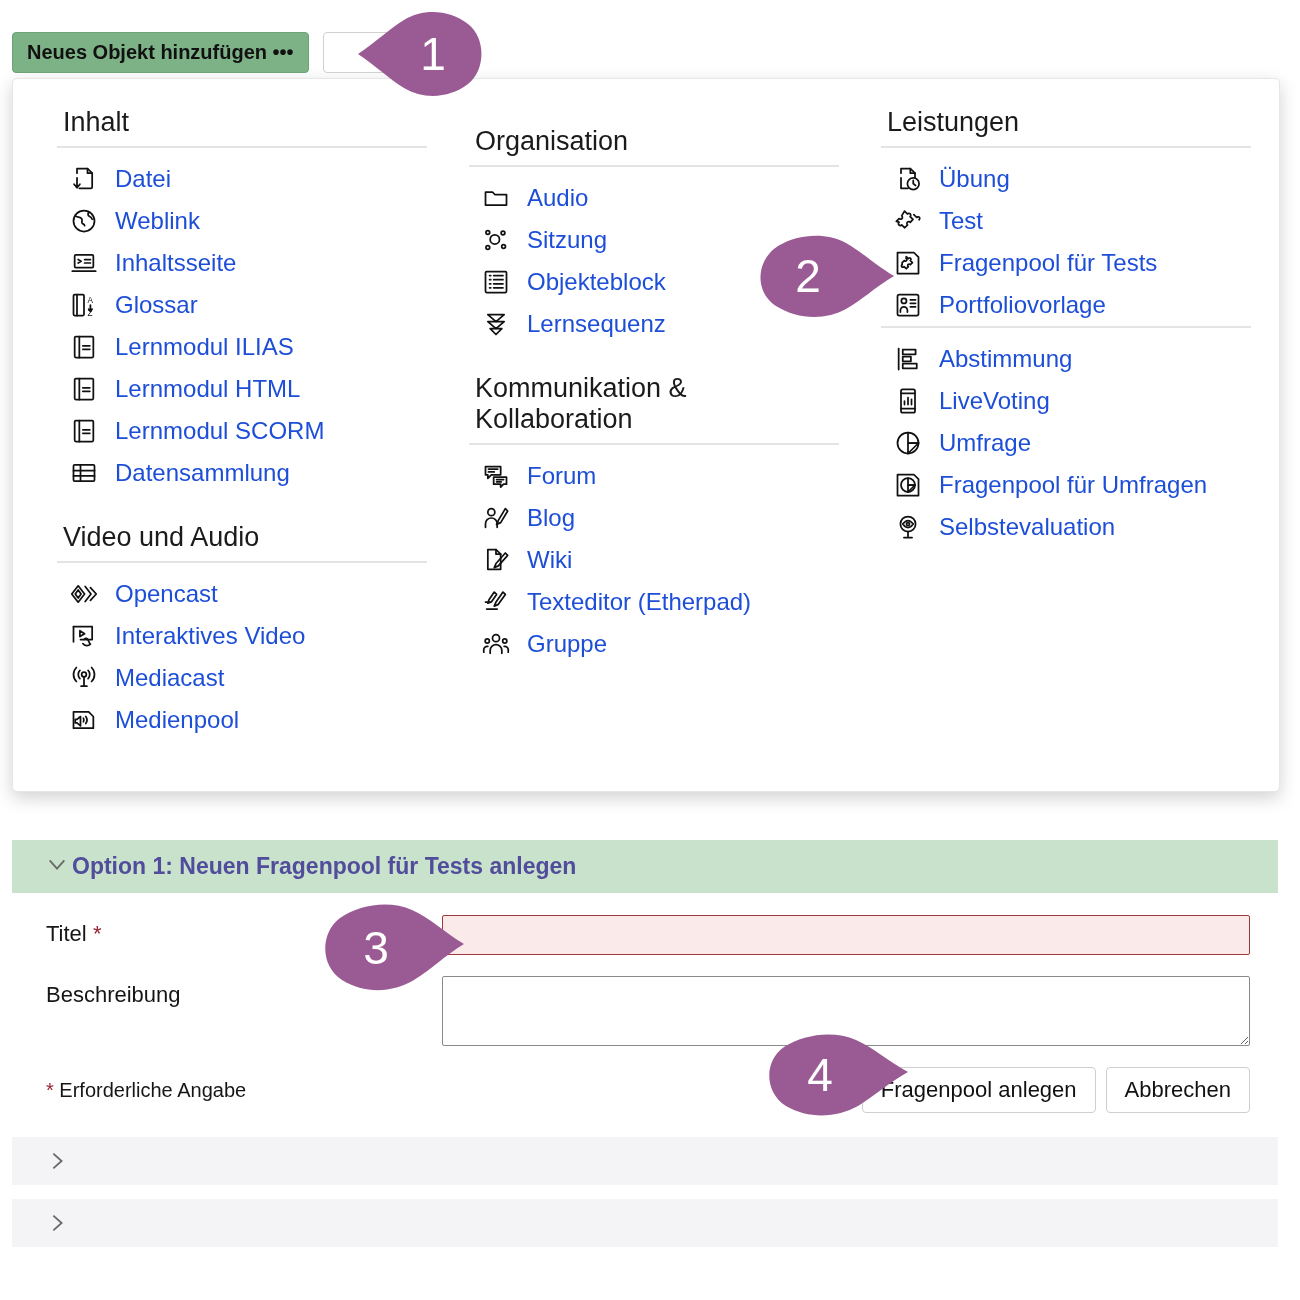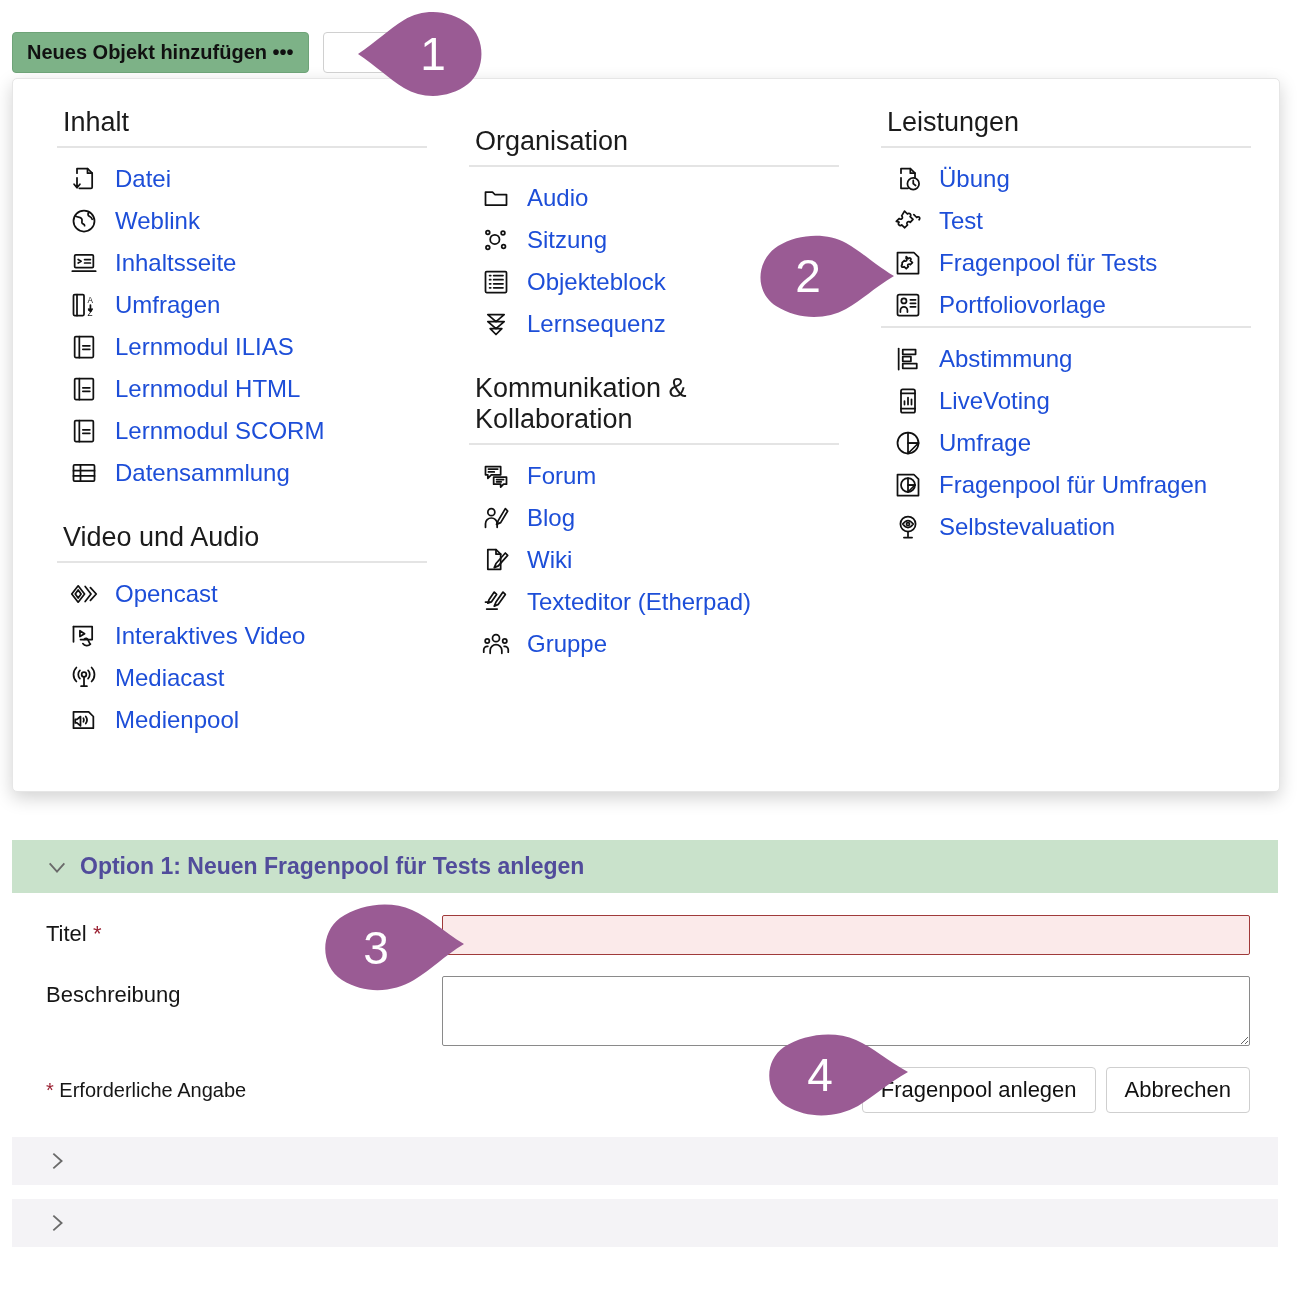--- a/index.html
+++ b/index.html
@@ -53,21 +53,21 @@
   .item .ico{
     width:30px;height:30px;flex:0 0 30px;
     display:flex;align-items:center;justify-content:center;color:#111;
   }
   .item .ico svg{display:block;}
   .item .lbl{font-size:24px;color:#1d4ed8;line-height:1.25;white-space:nowrap;}
 
   
   .form-wrap{position:absolute;left:12px;top:840px;width:1266px;z-index:1;}
   .acc-head{
-    display:flex;align-items:center;gap:12px;
+    display:flex;align-items:flex-start;gap:4px;
     padding:13px 0 13px 34px;box-sizing:border-box;
     font-size:23px;font-weight:bold;color:#514c9b;cursor:pointer;
   }
   .acc-head.open{background:#c9e2cb;}
   .acc-head.closed{background:#f4f3f6;margin-top:14px;}
   .chev{width:22px;height:22px;flex:0 0 22px;color:#6a6a6a;}
   .chev svg{display:block;}
 
   .form-body{padding:22px 0 10px 0;position:relative;}
   .frow{display:flex;align-items:flex-start;margin-bottom:21px;}
@@ -165,21 +165,21 @@
           <div class="item">
             <span class="ico">
               <svg viewBox="0 0 24 24" width="28" height="28">
                 <rect fill="none" stroke="#111" stroke-width="1.5" stroke-linecap="round" stroke-linejoin="round" x="3" y="3" width="9" height="18" rx="1"></rect>
                 <path fill="none" stroke="#111" stroke-width="1.5" stroke-linecap="round" stroke-linejoin="round" d="M6 3v18"></path>
                 <text x="15" y="10" font-size="7" fill="#111" font-family="sans-serif">A</text>
                 <text x="15" y="21" font-size="7" fill="#111" font-family="sans-serif">Z</text>
                 <path fill="none" stroke="#111" stroke-width="1.5" stroke-linecap="round" stroke-linejoin="round" d="M17.5 12v5M16 15.5l1.5 2 1.5-2"></path>
               </svg>
             </span>
-            <span class="lbl">Umfragen</span>
+            <span class="lbl">Glossar</span>
           </div>
           <div class="item">
             <span class="ico">
               <svg viewBox="0 0 24 24" width="28" height="28">
                 <rect fill="none" stroke="#111" stroke-width="1.5" stroke-linecap="round" stroke-linejoin="round" x="4" y="3" width="16" height="18" rx="1"></rect>
                 <path fill="none" stroke="#111" stroke-width="1.5" stroke-linecap="round" stroke-linejoin="round" d="M8 3v18"></path>
                 <path fill="none" stroke="#111" stroke-width="1.5" stroke-linecap="round" stroke-linejoin="round" d="M11 11h6M11 14h6"></path>
               </svg>
             </span>
             <span class="lbl">Lernmodul ILIAS</span>

